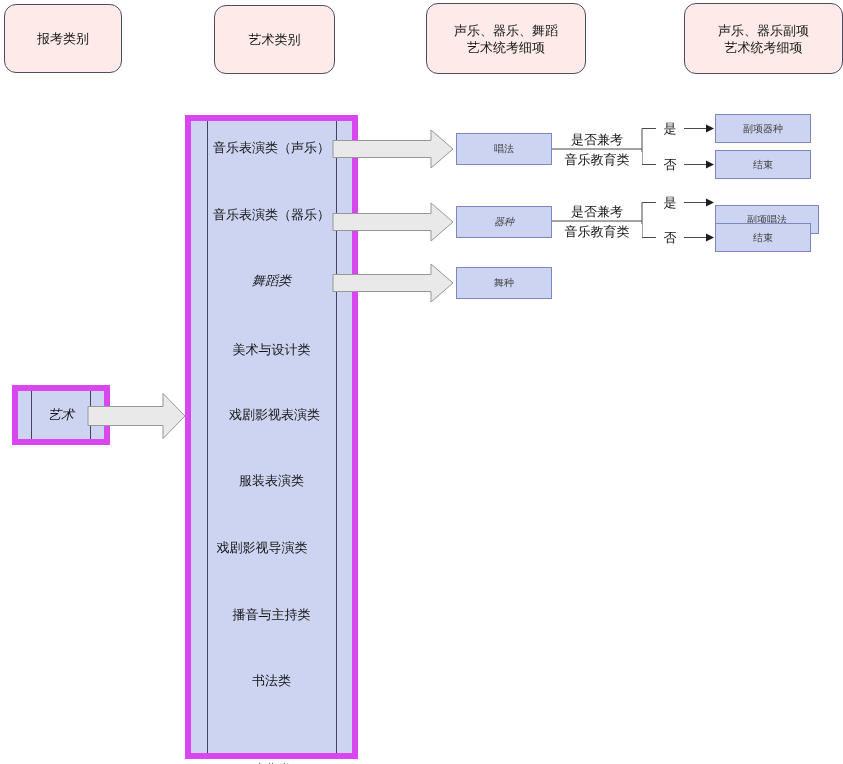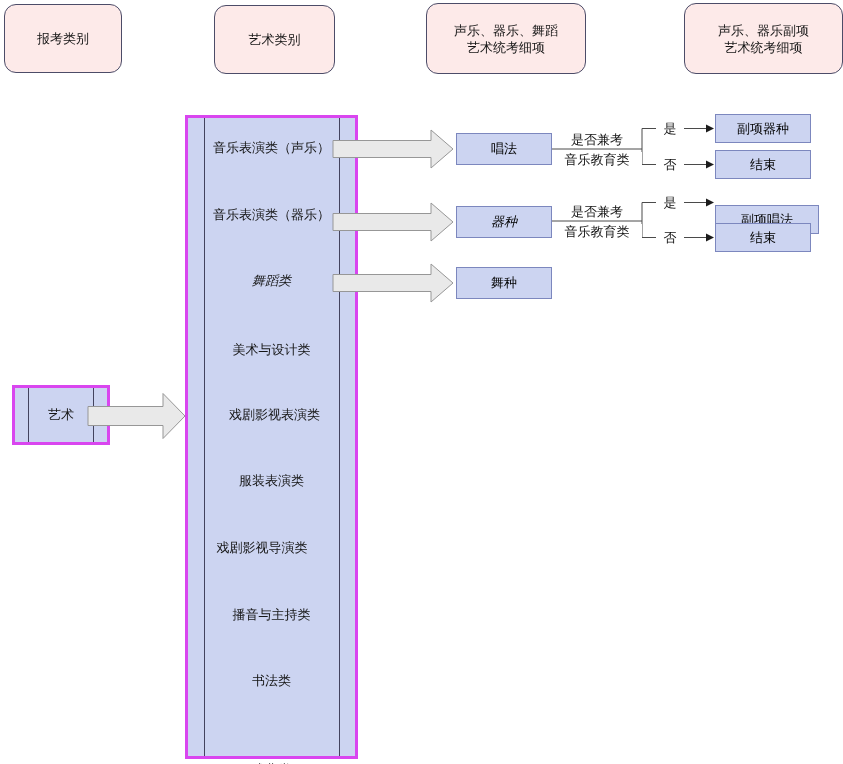--- a/index.html
+++ b/index.html
@@ -8,40 +8,40 @@
 
   
   .hdr{
     position:absolute;background:#fdeae9;border:1px solid #4c4c68;border-radius:12px;
     display:flex;flex-direction:column;align-items:center;justify-content:center;
     font-size:13px;line-height:17px;color:#151515;text-align:center;z-index:3;
   }
 
   
   .pbox{
-    position:absolute;background:#ccd4f1;border:3px solid #d946ef;box-sizing:border-box;z-index:1;
+    position:absolute;background:#ccd4f1;border:6px solid #d946ef;box-sizing:border-box;z-index:1;font-style:italic;
   }
   .pbox .bar{position:absolute;top:0;bottom:0;width:0;border-left:1px solid #43435e;}
 
   .root-label{
     position:absolute;left:0;right:0;top:50%;transform:translateY(-50%);
     text-align:center;font-size:13px;color:#151515;
   }
 
   
   .item{
     position:absolute;left:0;width:100%;height:18px;line-height:18px;
     text-align:center;font-size:13px;color:#151515;z-index:3;
   }
 
   
   .bbox{
     position:absolute;background:#ccd4f1;border:1px solid #7c87be;box-sizing:border-box;
     display:flex;align-items:center;justify-content:center;
-    font-size:13px;color:#000000;z-index:3;
+    font-size:10px;color:#404040;z-index:3;
   }
 
   
   .lbl{
     position:absolute;font-size:13px;line-height:15px;color:#151515;
     text-align:center;background:#fff;z-index:3;white-space:nowrap;
   }
 
   svg.overlay{position:absolute;left:0;top:0;z-index:2;}
   .blockarrow{fill:#e9e9e9;stroke:#979797;stroke-width:1;}

